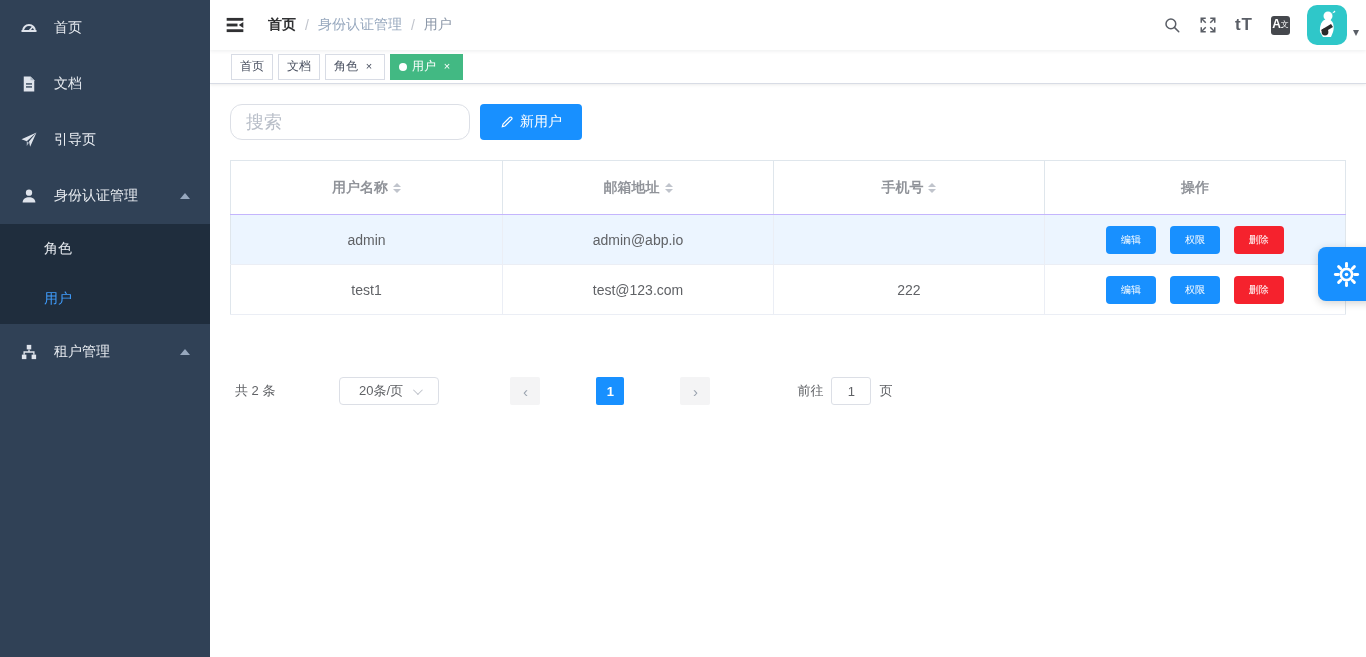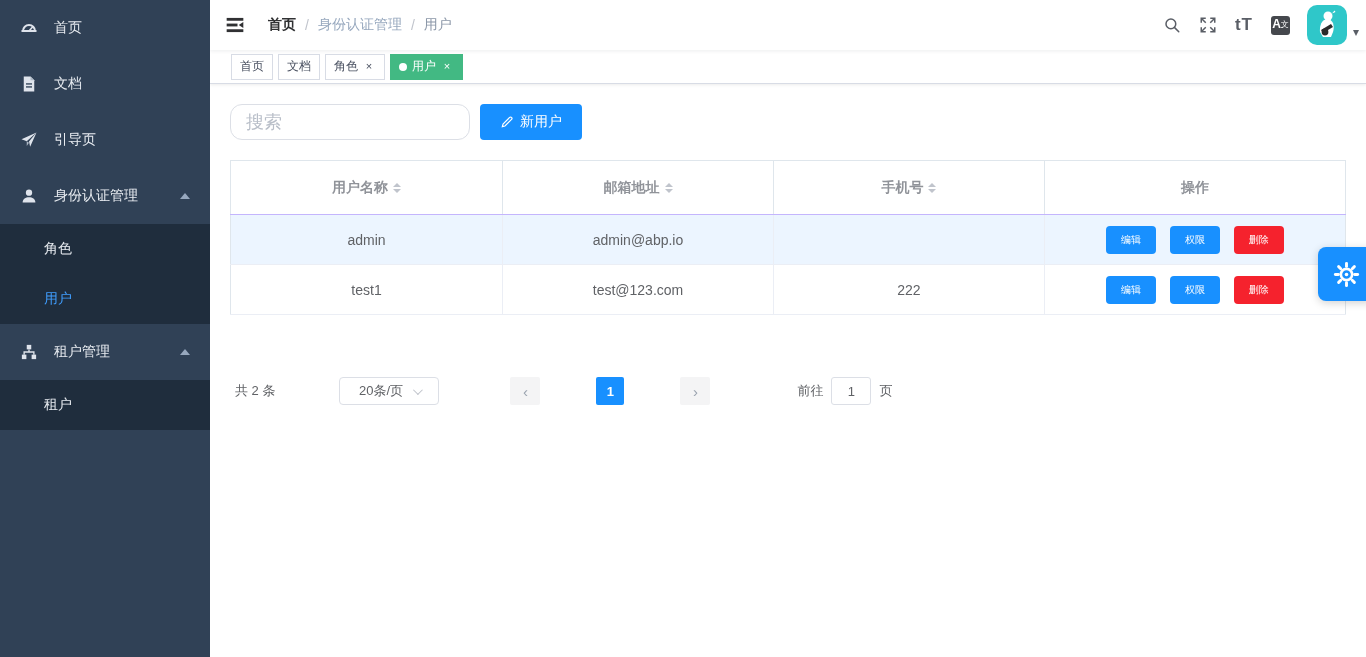--- a/index.html
+++ b/index.html
@@ -211,25 +211,20 @@
 
   <div class="menu-item">
     <svg class="mi-icon" viewBox="0 0 24 24">
       <rect x="9" y="2.5" width="6" height="6" fill="#dfe4ec"></rect>
       <rect x="2.5" y="15.5" width="6" height="6" fill="#dfe4ec"></rect>
       <rect x="15.5" y="15.5" width="6" height="6" fill="#dfe4ec"></rect>
       <path d="M12 8.5v3.5M5.5 15.5V12h13v3.5" stroke="#dfe4ec" stroke-width="1.8" fill="none"></path>
     </svg>
     <span>租户管理</span>
     <span class="chevron-up"></span>
-  </div>
-  <div class="submenu">
-    <div class="sub-item">
-      <span>租户</span>
-    </div>
   </div>
 </aside>
 
 <div class="main">
 
   <header class="navbar">
     <div class="hamburger">
       <svg width="20" height="20" viewBox="0 0 24 24">
         <rect x="2" y="3.5" width="20" height="3.4" fill="#303133"></rect>
         <rect x="2" y="10.3" width="13" height="3.4" fill="#303133"></rect>

